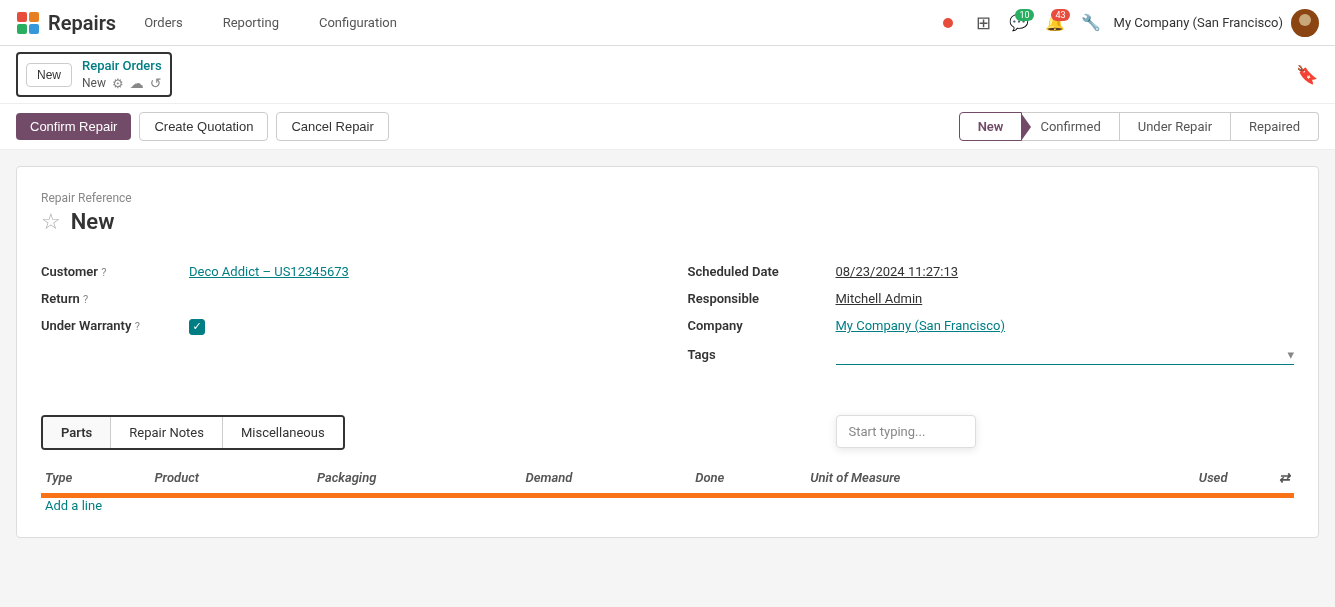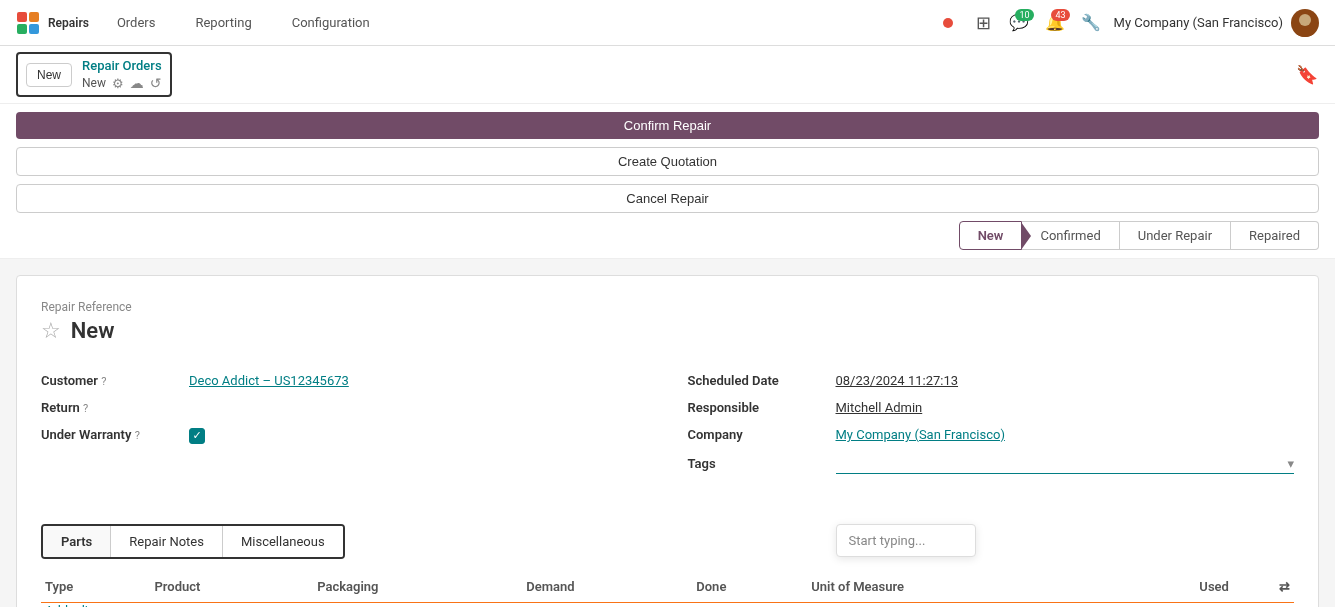--- a/index.html
+++ b/index.html
@@ -5,21 +5,21 @@
     * { box-sizing: border-box; margin: 0; padding: 0; }
     body { font-family: -apple-system, BlinkMacSystemFont, 'Segoe UI', Roboto, sans-serif; font-size: 13px; color: #333; background: #f5f5f5; }
 
     
     .navbar {
       display: flex; align-items: center; background: #fff; border-bottom: 1px solid #ddd;
       padding: 0 16px; height: 46px; gap: 0;
     }
     .navbar-brand { display: flex; align-items: center; gap: 8px; margin-right: 16px; }
     .navbar-brand .logo { width: 24px; height: 24px; }
-    .navbar-brand .app-name { font-size: 12px; font-weight: 600; color: #333; }
+    .navbar-brand .app-name { font-size: 20px; font-weight: 600; color: #333; }
     .nav-links { display: flex; align-items: center; gap: 16px; flex: 1; }
     .nav-link { padding: 4px 12px; color: #555; cursor: pointer; border-radius: 4px; font-size: 13px; }
     .nav-right { display: flex; align-items: center; gap: 8px; margin-left: auto; }
     .nav-icon { width: 28px; height: 28px; display: flex; align-items: center; justify-content: center; cursor: pointer; position: relative; color: #555; font-size: 16px; }
     .badge { position: absolute; top: 0; right: 0; background: #e74c3c; color: #fff; font-size: 9px; border-radius: 8px; padding: 1px 4px; min-width: 14px; text-align: center; }
     .badge.green { background: #27ae60; }
     .company-name { font-size: 13px; color: #333; }
     .avatar { width: 28px; height: 28px; border-radius: 50%; background: #8B4513; display: flex; align-items: center; justify-content: center; overflow: hidden; }
 
     
@@ -32,23 +32,22 @@
       background: #fff; cursor: pointer; color: #333;
     }
     .breadcrumb-link { color: #017e84; cursor: pointer; font-size: 13px; font-weight: 500; }
     .breadcrumb-actions { display: flex; align-items: center; gap: 6px; }
     .gear-icon { color: #888; cursor: pointer; font-size: 13px; }
     .bc-icon { color: #888; cursor: pointer; font-size: 14px; }
     .bookmark-area { margin-left: auto; }
 
     
     .action-bar {
-      background: #fff; padding: 8px 16px; display: flex; gap: 8px;
+      background: #fff; padding: 8px 16px; display: flex; align-items: center; gap: 8px;
       border-bottom: 1px solid #eee;
-      flex-direction: column;
     }
     .btn-primary { background: #714B67; color: #fff; border: none; border-radius: 4px; padding: 6px 14px; cursor: pointer; font-size: 13px; font-weight: 500; }
     .btn-secondary { background: #fff; color: #333; border: 1px solid #ccc; border-radius: 4px; padding: 6px 14px; cursor: pointer; font-size: 13px; }
     .status-bar { margin-left: auto; display: flex; align-items: center; }
     .status-steps { display: flex; align-items: center; }
     .status-step {
       padding: 6px 18px; border: 1px solid #ccc; background: #fff; cursor: pointer;
       font-size: 13px; color: #555; position: relative;
     }
     .status-step.active {
@@ -100,21 +99,21 @@
       border-right: 1px solid #ccc; background: #fff;
     }
     .tab:first-child { border-radius: 2px 0 0 2px; }
     .tab:last-child { border-right: none; border-radius: 0 2px 2px 0; }
     .tab.active { font-weight: 600; background: #f9f9f9; }
 
     
     .parts-table { width: 100%; margin-top: 12px; border-collapse: collapse; }
     .parts-table th {
       text-align: left; font-size: 13px; font-weight: 600; color: #555;
-      border-bottom: 1px solid #f97316; padding: 8px 4px;
+      border-bottom: 5px solid #f97316; padding: 8px 4px; font-style: italic;
     }
     .parts-table th:last-child { text-align: right; }
     .add-line { color: #017e84; cursor: pointer; font-size: 13px; padding: 8px 4px; }
     .page-bookmark { color: #888; font-size: 18px; cursor: pointer; }
 
     
     .status-dot { width: 10px; height: 10px; border-radius: 50%; background: #e74c3c; display: inline-block; }
   </style>
 </head>
 <body>

